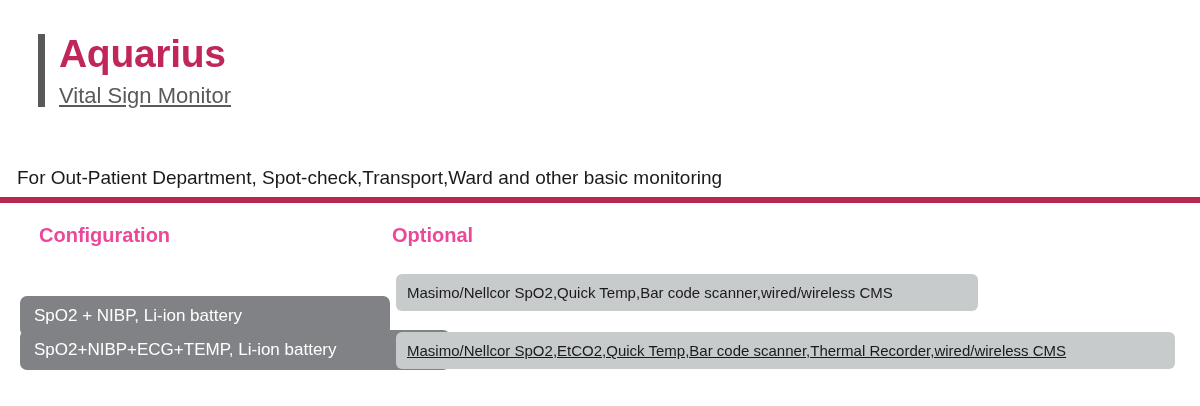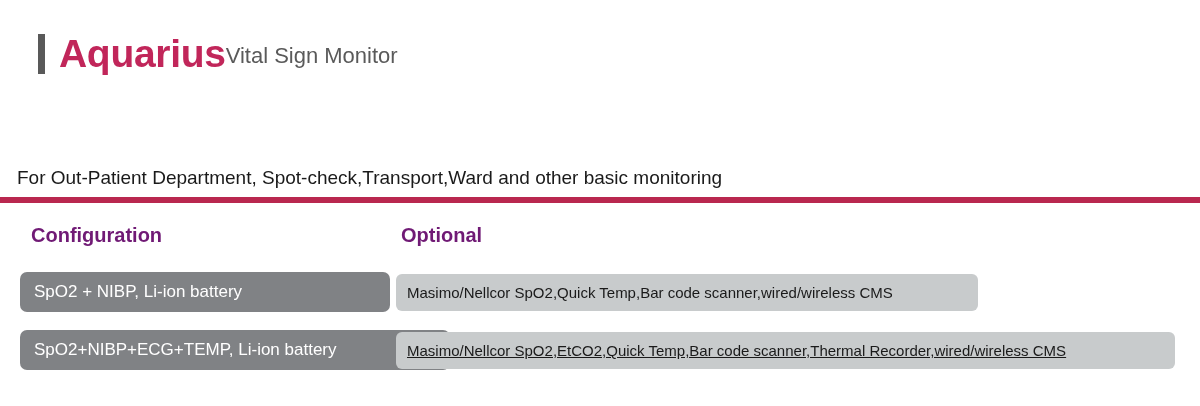--- a/index.html
+++ b/index.html
@@ -24,36 +24,38 @@
     align-items: stretch;
   }
   .brand-bar {
     width: 7px;
     background: #595959;
     margin-right: 14px;
     flex: 0 0 auto;
   }
   .brand-text {
     display: flex;
+    flex-direction: column;
     justify-content: flex-start;
   }
   .brand-title {
     font-size: 39px;
     font-weight: bold;
     color: #c1265a;
     line-height: 1.02;
     letter-spacing: -0.3px;
     white-space: nowrap;
   }
   .brand-subtitle {
     font-size: 22px;
     color: #5a5a5a;
     line-height: 1.0;
     margin-top: 11px;
     white-space: nowrap;
+    text-decoration: underline;
   }
 
   
   .tagline {
     position: absolute;
     left: 17px;
     top: 167px;
     font-size: 19px;
     color: #1a1a1a;
     white-space: nowrap;
@@ -77,25 +79,26 @@
   }
   .col-heads {
     position: relative;
     height: 34px;
   }
   .col-head {
     position: absolute;
     top: 0;
     font-size: 20px;
     font-weight: bold;
-    color: #701a75;
+    color: #ec4899;
     white-space: nowrap;
+    margin-left: 8px;
   }
   .col-head.config { left: 31px; }
-  .col-head.optional { left: 401px; }
+  .col-head.optional { left: 384px; }
 
   .rows {
     position: relative;
     margin-top: 14px;
   }
   .row {
     position: relative;
     height: 40px;
     margin-bottom: 18px;
   }
@@ -124,21 +127,21 @@
     display: flex;
     align-items: center;
     padding: 0 11px;
     box-sizing: border-box;
     color: #1a1a1a;
     font-size: 15px;
     white-space: nowrap;
   }
 
   
-  .row-0 .cell-config { width: 370px; }
+  .row-0 .cell-config { width: 370px; margin-top: 24px; }
   .row-1 .cell-config { width: 430px; }
   .row-0 .cell-optional { width: 582px; }
   .row-1 .cell-optional { width: 779px; text-decoration: underline; }
 </style>
 </head>
 <body>
 
 <div class="brand">
   <div class="brand-bar"></div>
   <div class="brand-text">

